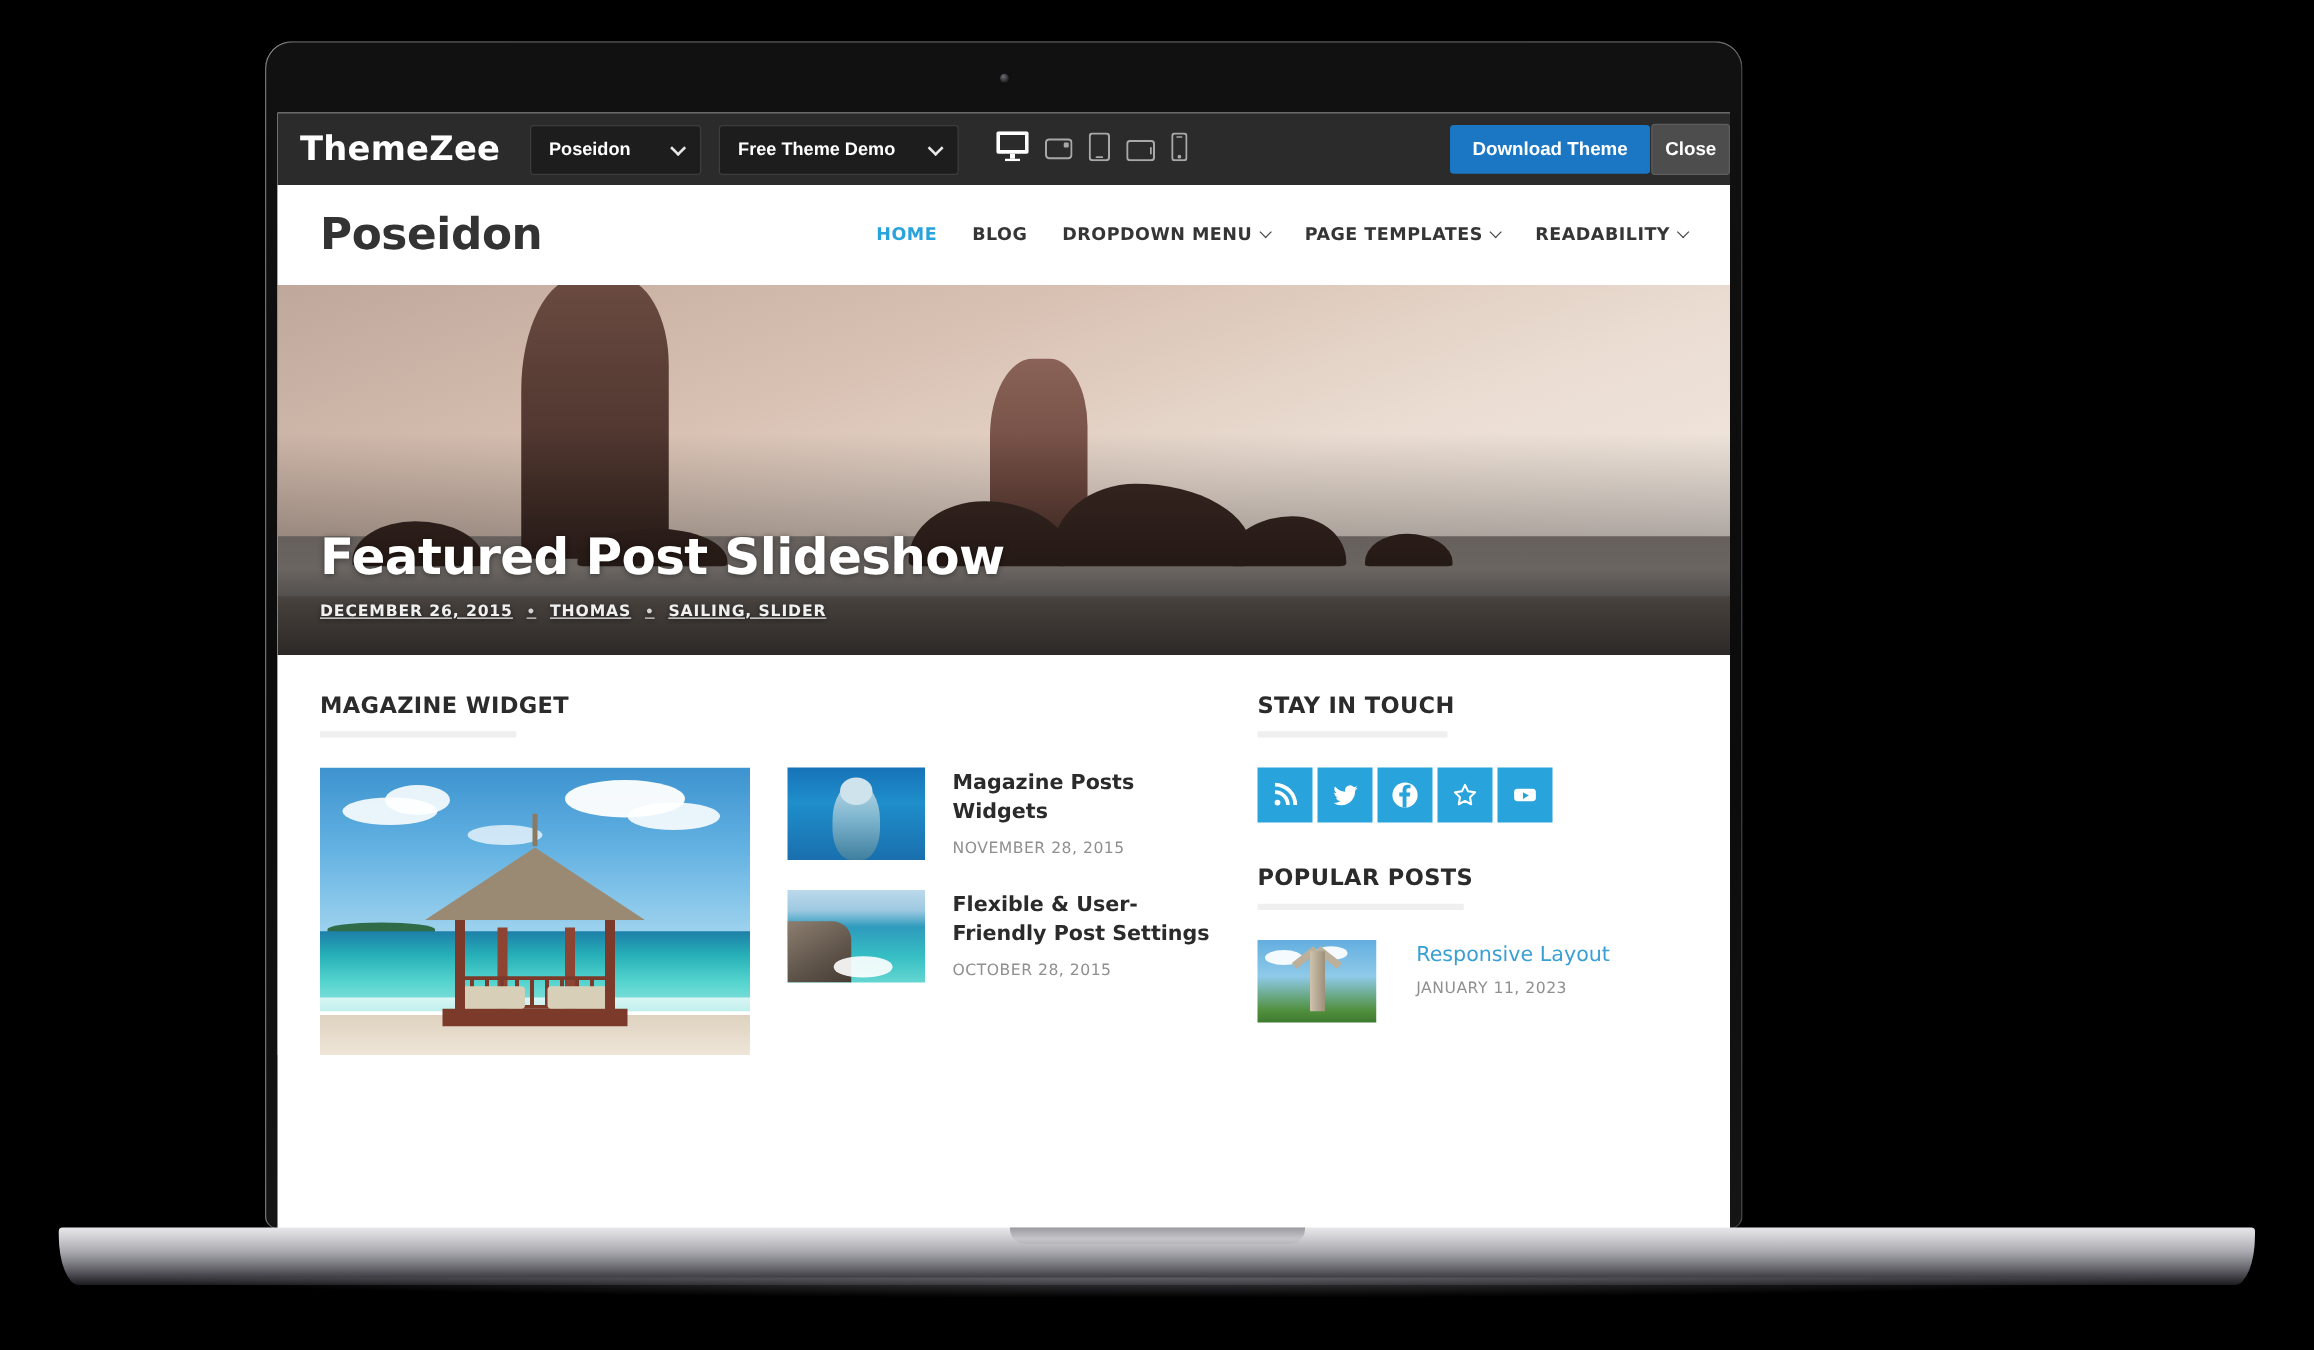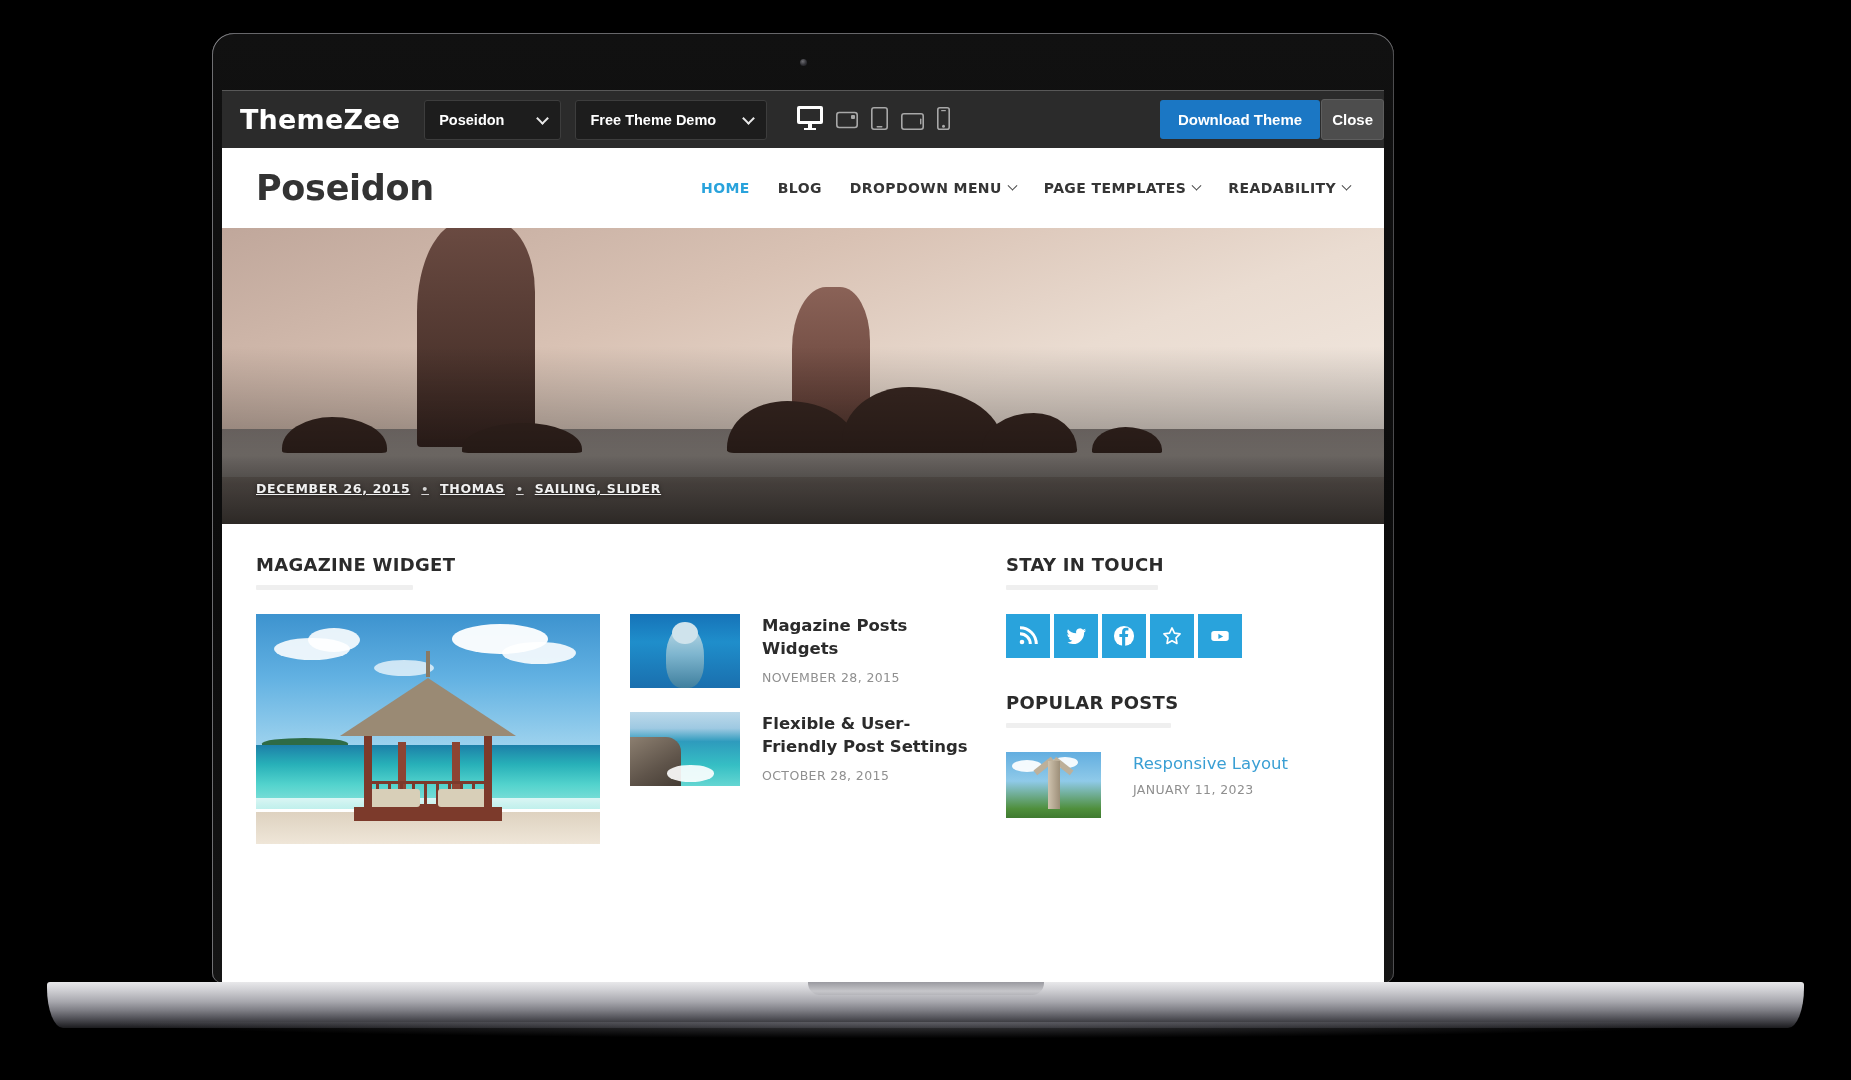--- a/index.html
+++ b/index.html
@@ -490,20 +490,21 @@
         <div class="rock" id="rock-4"></div>
         <div class="rock" id="rock-5"></div>
         <div class="rock" id="rock-1"></div>
         <div class="rock" id="rock-2"></div>
         <div class="rock" id="rock-3"></div>
         <div class="rock" id="rock-6"></div>
         <div class="hero-beach"></div>
       </div>
       <div id="hero-veil"></div>
       <div id="hero-caption">
+        <div id="hero-title">Featured Post Slideshow</div>
         <div id="hero-meta">
           <span>DECEMBER 26, 2015</span>
           <span class="meta-dot">•</span>
           <span>THOMAS</span>
           <span class="meta-dot">•</span>
           <span>SAILING, SLIDER</span>
         </div>
       </div>
     </div>
 

